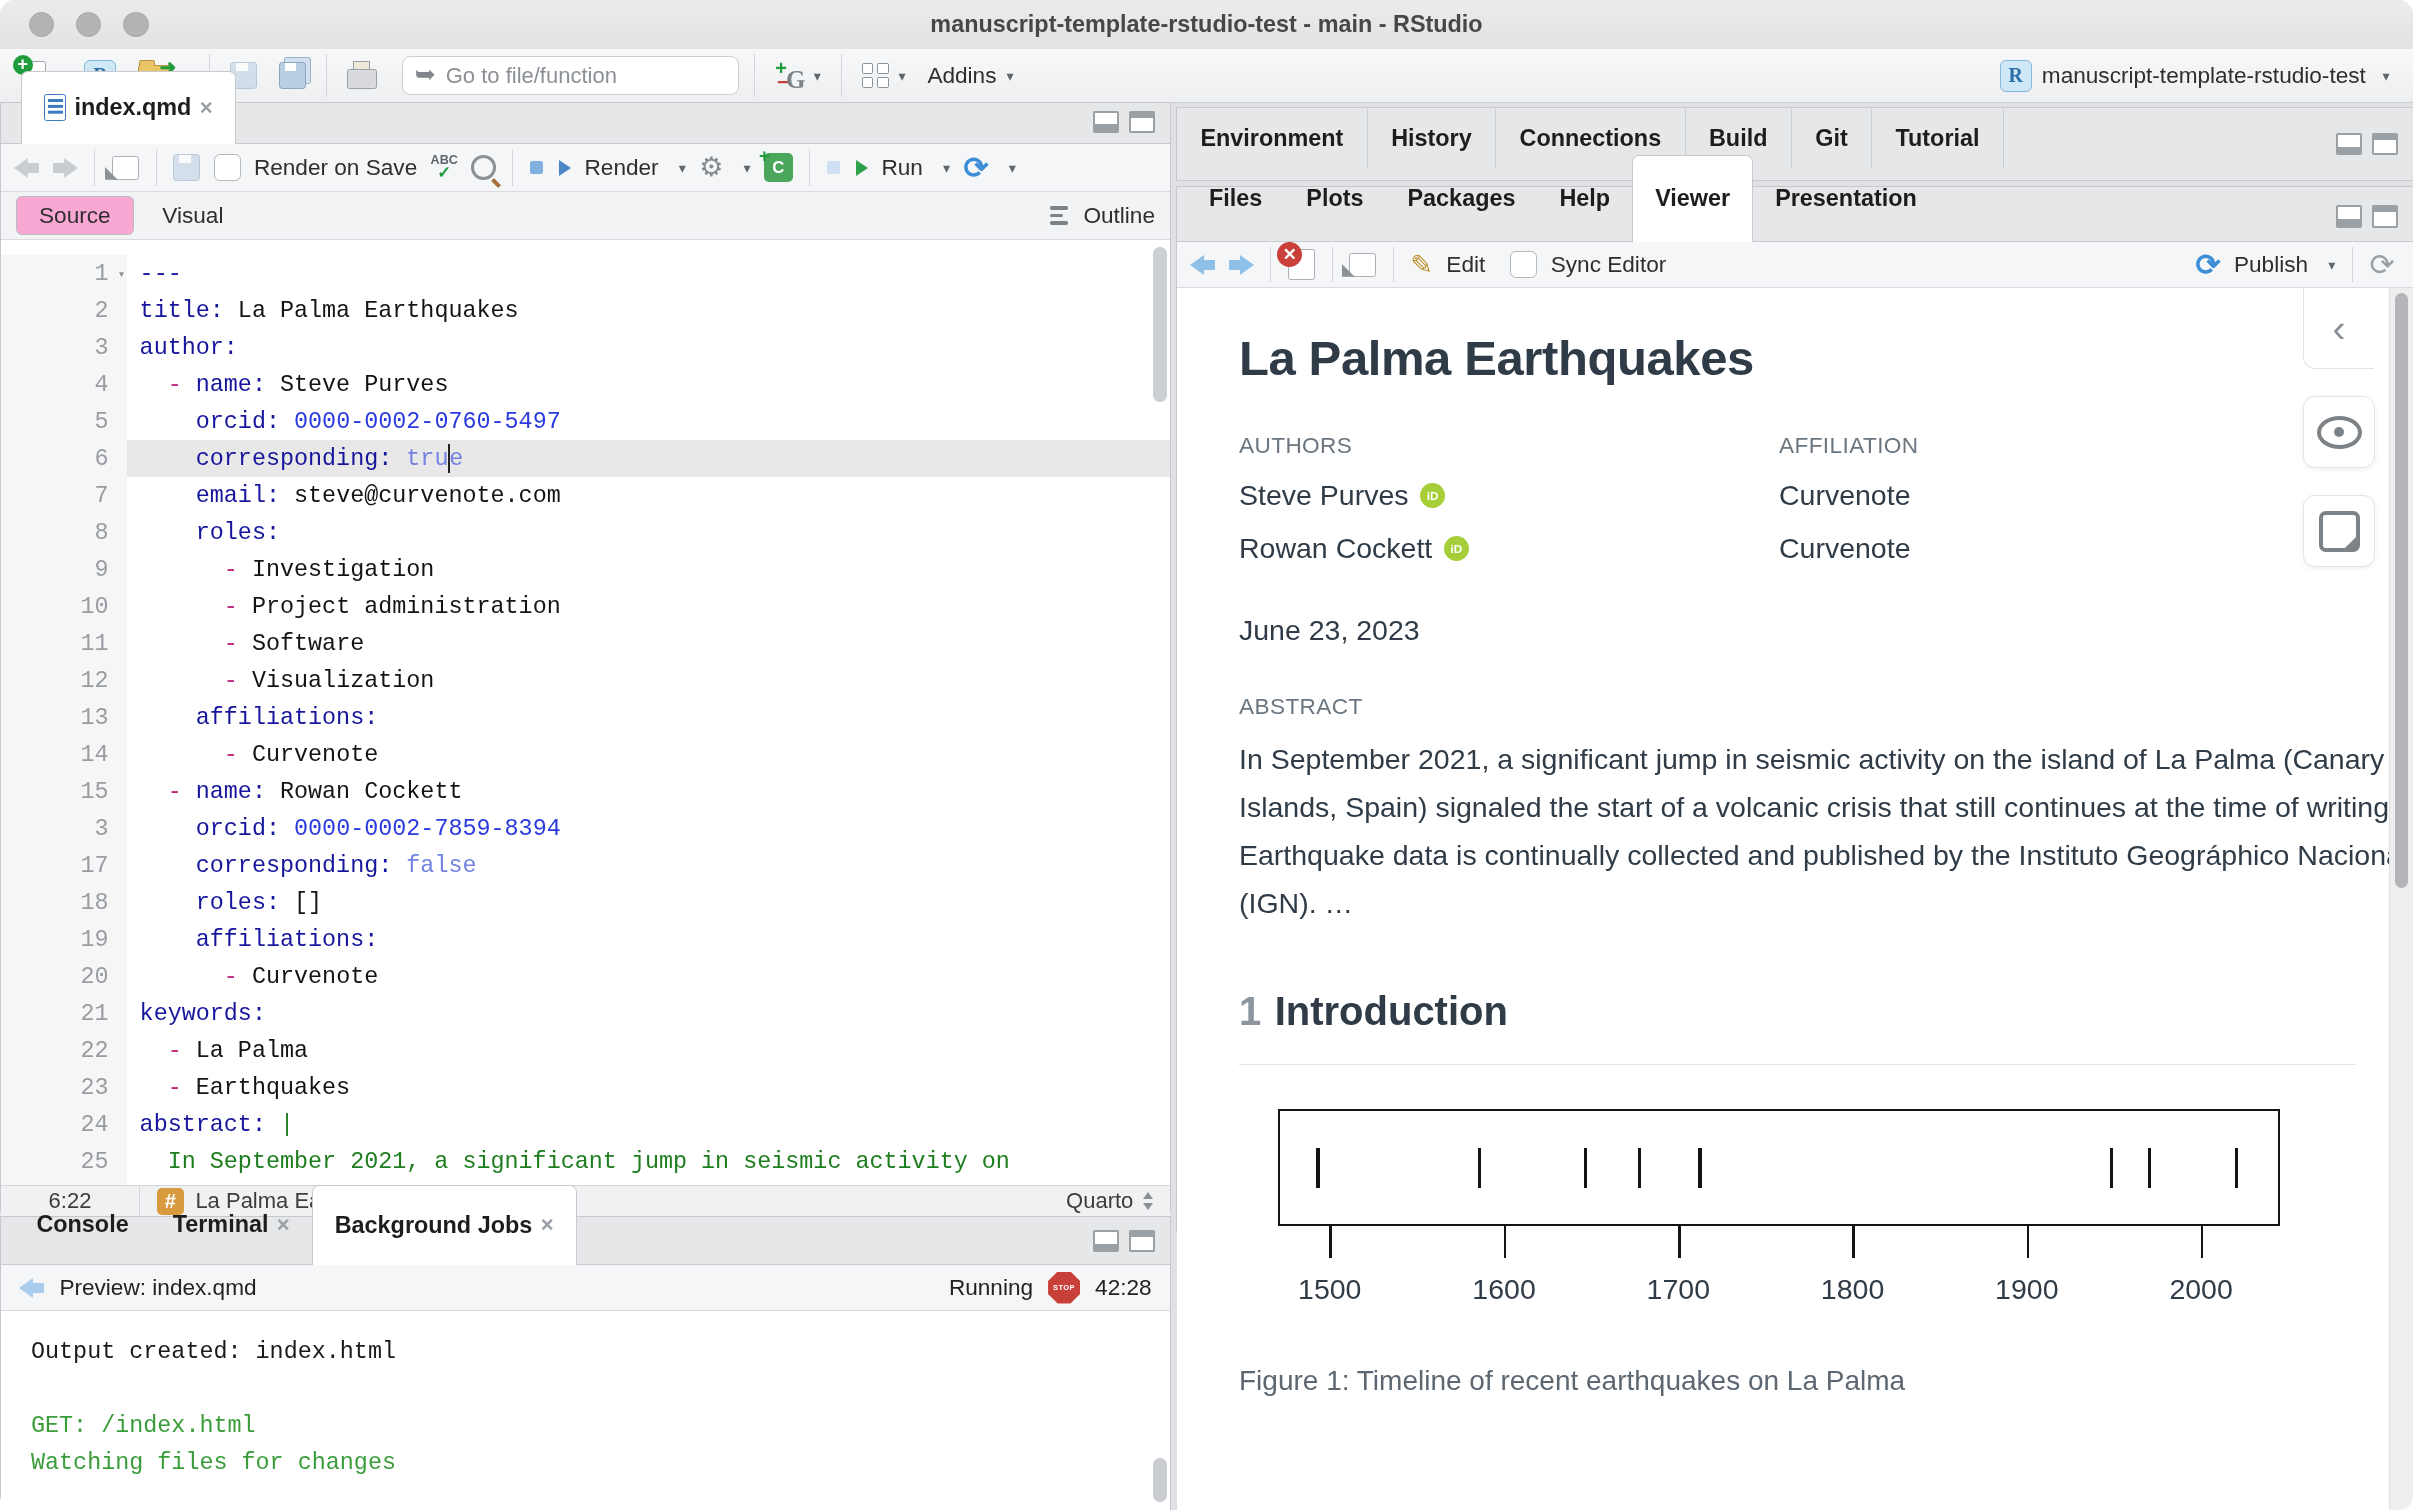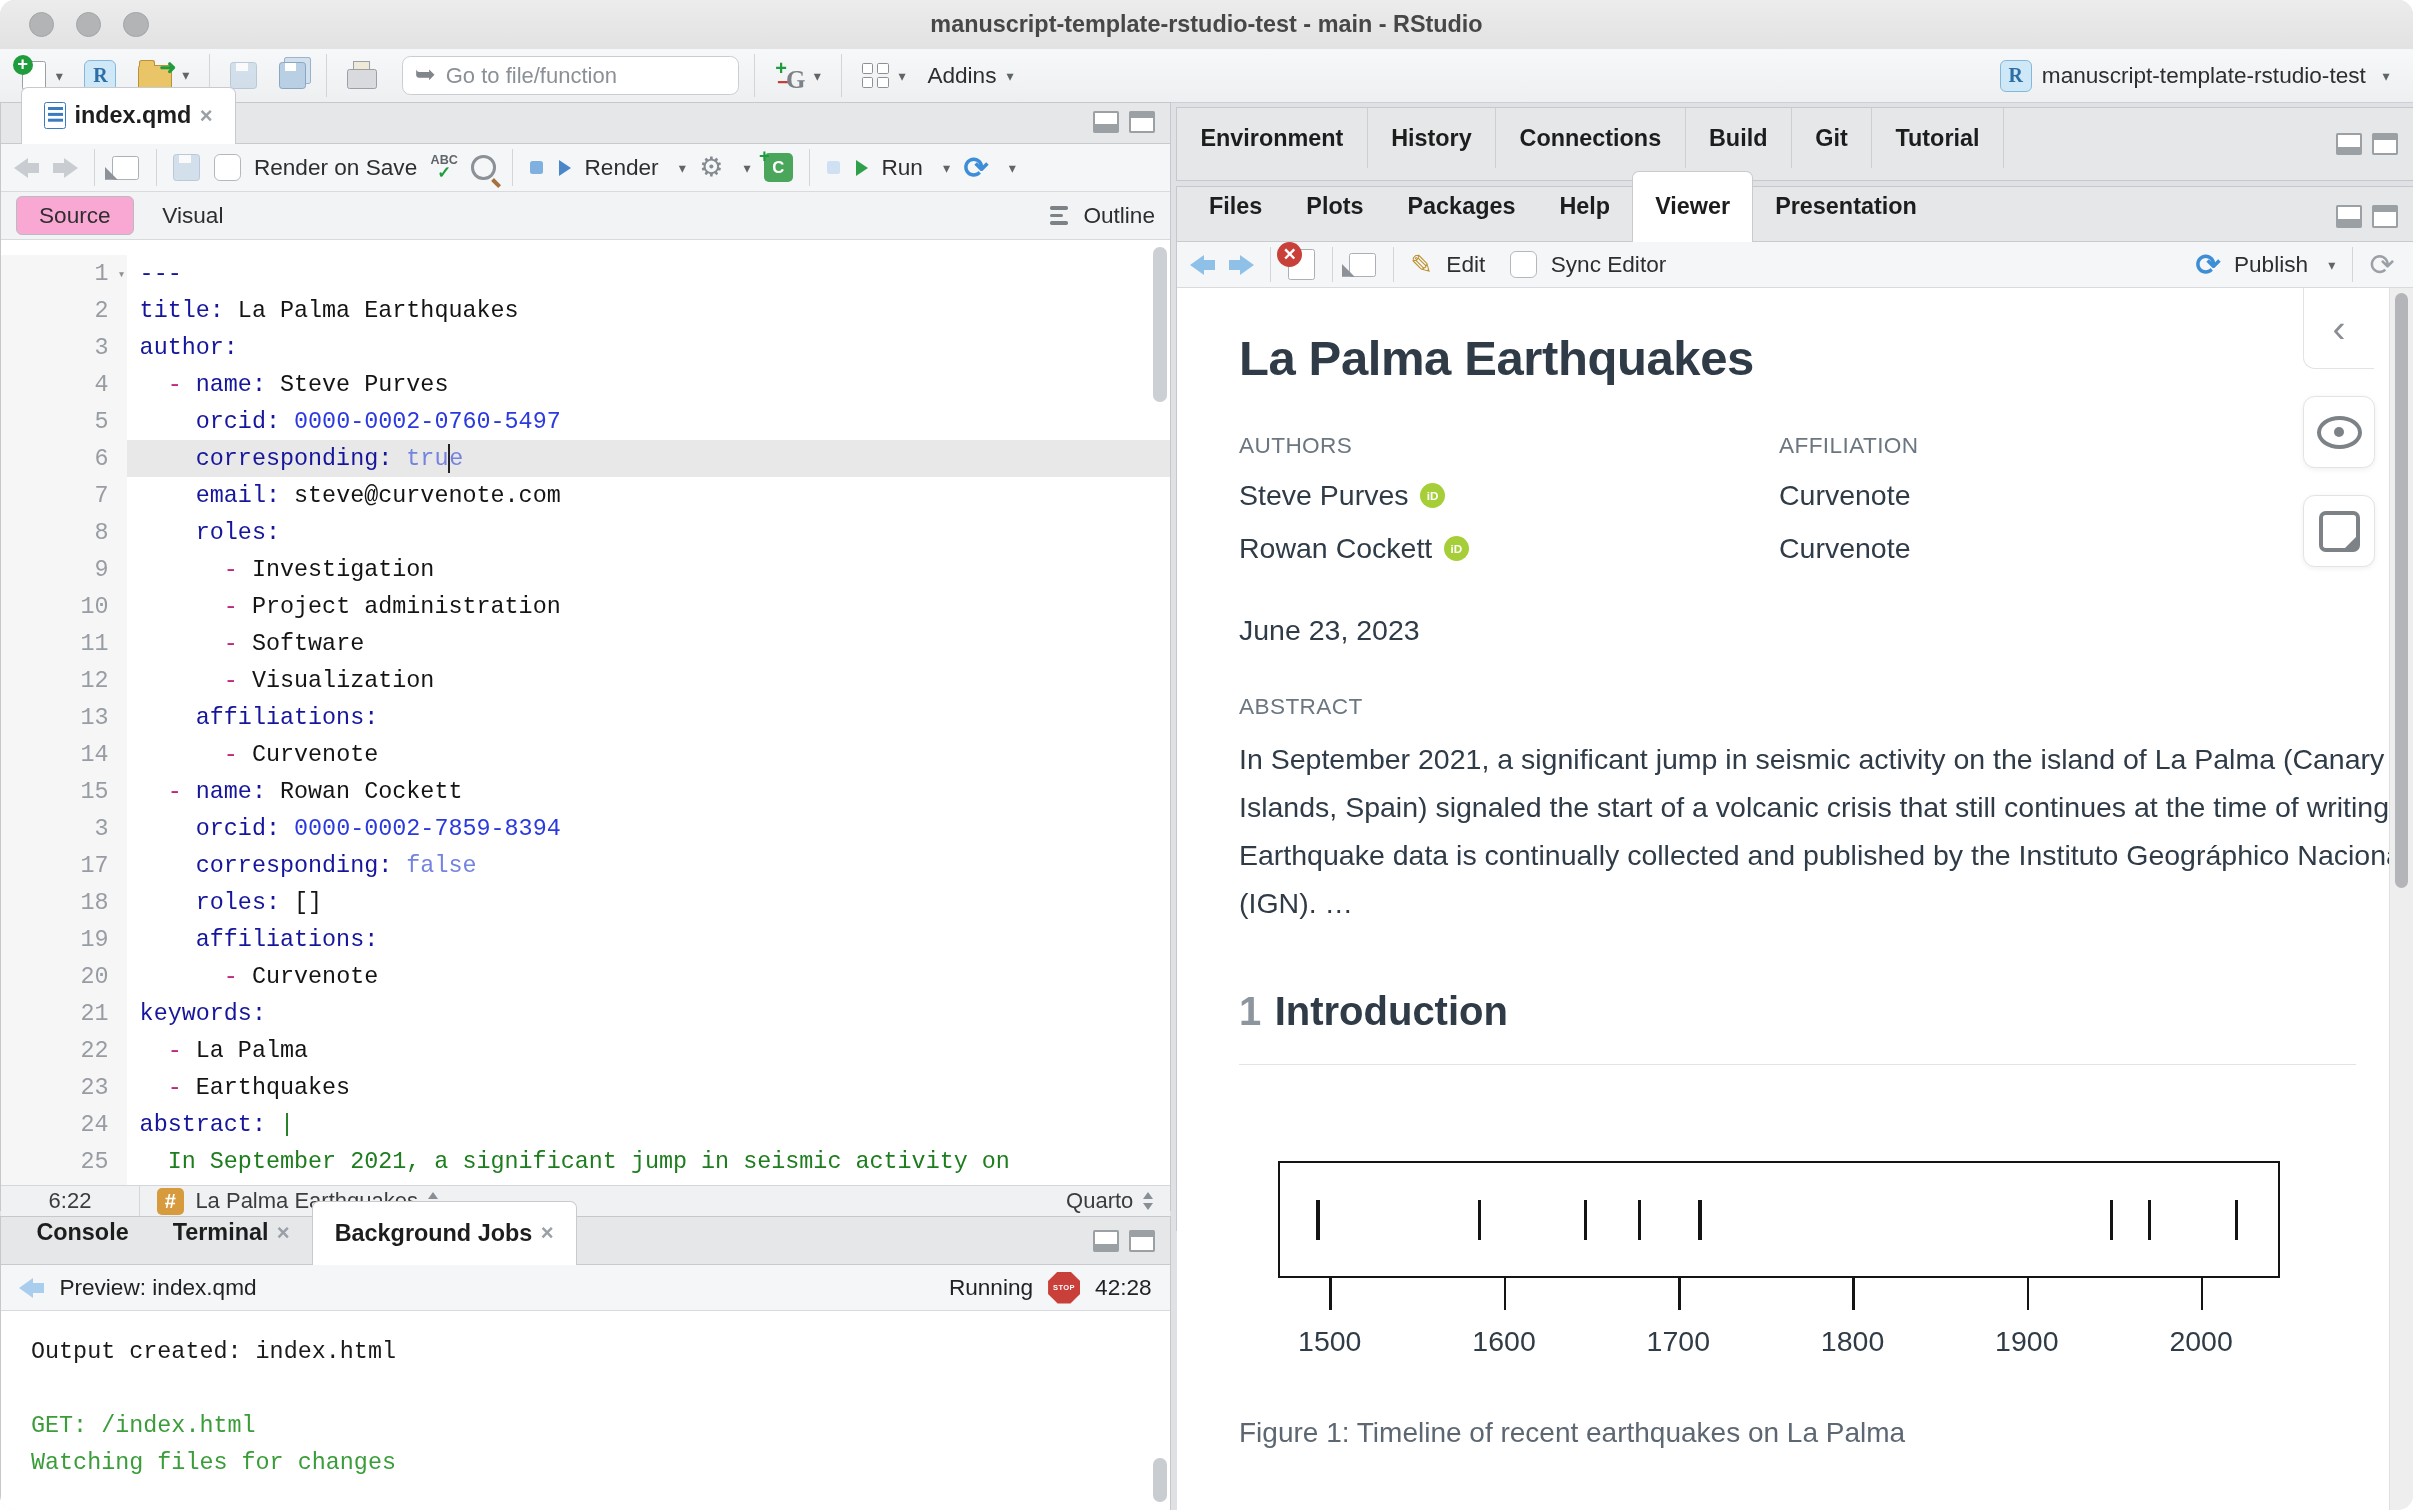--- a/index.html
+++ b/index.html
@@ -48,21 +48,21 @@
   .grid4 i{border:1.7px solid #8b9196;border-radius:1.7px;background:#fff}
   
   .wins{display:flex;gap:10px;align-items:center}
   .wmin,.wmax{width:22px;height:18.4px;border:2.5px solid #9ba0a5;border-radius:1.7px;position:relative;background:#fff}
   .wmin:before{content:"";position:absolute;left:0;right:0;bottom:0;height:6.7px;background:#9ba0a5}
   .wmax:before{content:"";position:absolute;left:0;right:0;top:0;height:5px;background:#9ba0a5}
 
   
   .pane{position:absolute;background:#fff;border:0.8px solid #c6c8cb;box-sizing:border-box}
   .tabbar{background:#e5e7e9;border-bottom:0.8px solid #c8cacd;display:flex;align-items:flex-end;padding:0 0 0 0}
-  .tab{font-size:23.4px;font-weight:600;color:#1d1d1d;padding:8px 22px;display:flex;align-items:center;gap:8.4px;height:100%}
+  .tab{font-size:23.4px;font-weight:600;color:#1d1d1d;padding:16px 22px;display:flex;align-items:center;gap:8.4px;height:100%}
   .tab.active{background:#fff;border:0.8px solid #c8cacd;border-bottom:none;border-radius:6.7px 6.7px 0 0;position:relative;top:0.8px}
   .tab .x{color:#9aa0a6;font-size:22px}
   .toolrow{background:#f5f6f8;border-bottom:0.8px solid #d8dadd;display:flex;align-items:center;padding:0 13.4px;gap:13.4px}
   .docicon{width:20px;height:25px;background:#fff;border:1.7px solid #3b7bbf;border-radius:2.5px;position:relative}
   .docicon:before{content:"";position:absolute;left:2.5px;top:4.2px;right:2.5px;height:2.5px;background:#3b7bbf;box-shadow:0 5.9px 0 #3b7bbf,0 11.7px 0 #3b7bbf}
 
   
   #editor-pane{left:0;top:102px;width:1171px;height:1109px}
   #editor-pane .tabbar{height:40px}
   #editor-pane .toolrow{height:47px}
@@ -125,21 +125,21 @@
   .meta{display:grid;grid-template-columns:540px 1fr;row-gap:20px;margin-top:47px;align-items:center}
   .mlabel{font-size:22.6px;color:#6b7680;letter-spacing:0.4px}
   .mname{font-size:28.5px;display:flex;align-items:center;gap:11.7px}
   .orcid{width:25px;height:25px;border-radius:50%;background:#a6ce39;color:#fff;font-size:11.7px;font-weight:bold;display:flex;align-items:center;justify-content:center}
   .pub{margin-top:49px}
   .pubdate{font-size:28.5px;margin-top:18.4px}
   .abs{margin-top:47px}
   .abstext{font-size:28.5px;line-height:48px;margin-top:15px;width:1181px}
   .h2{margin-top:62px;font-size:40px;font-weight:700;padding-bottom:30px;border-bottom:1.7px solid #e1e4e7;width:1117px}
   .h2 .num{color:#8d969e;margin-right:13.4px}
-  .figure{margin-top:96px}
+  .figure{margin-top:44px}
   .figbox{position:relative;margin-left:39px;width:1002px;height:117px;border:2.5px solid #141414;box-sizing:border-box}
   .figbox .ev{position:absolute;top:37px;width:3.3px;height:40px;background:#141414}
   .figaxis{position:relative;margin-left:39px;width:1002px;height:92px}
   .figaxis .stub{position:absolute;top:0;width:2.5px;height:32px;background:#141414}
   .figaxis .tlabel{position:absolute;top:47px;width:117px;margin-left:-59px;text-align:center;font-size:28.5px;color:#2f3b47}
   .figcap{margin-top:47px;font-size:28px;color:#5d6772}
 
   
   .fcol{position:absolute;right:40px;top:0;width:70px}
   .fbtn{width:70px;height:70px;background:#fff;border:1.7px solid #e2e3e5;border-radius:11.7px;display:flex;align-items:center;justify-content:center;margin-bottom:27px;box-shadow:0 1.7px 5px rgba(0,0,0,.06)}

